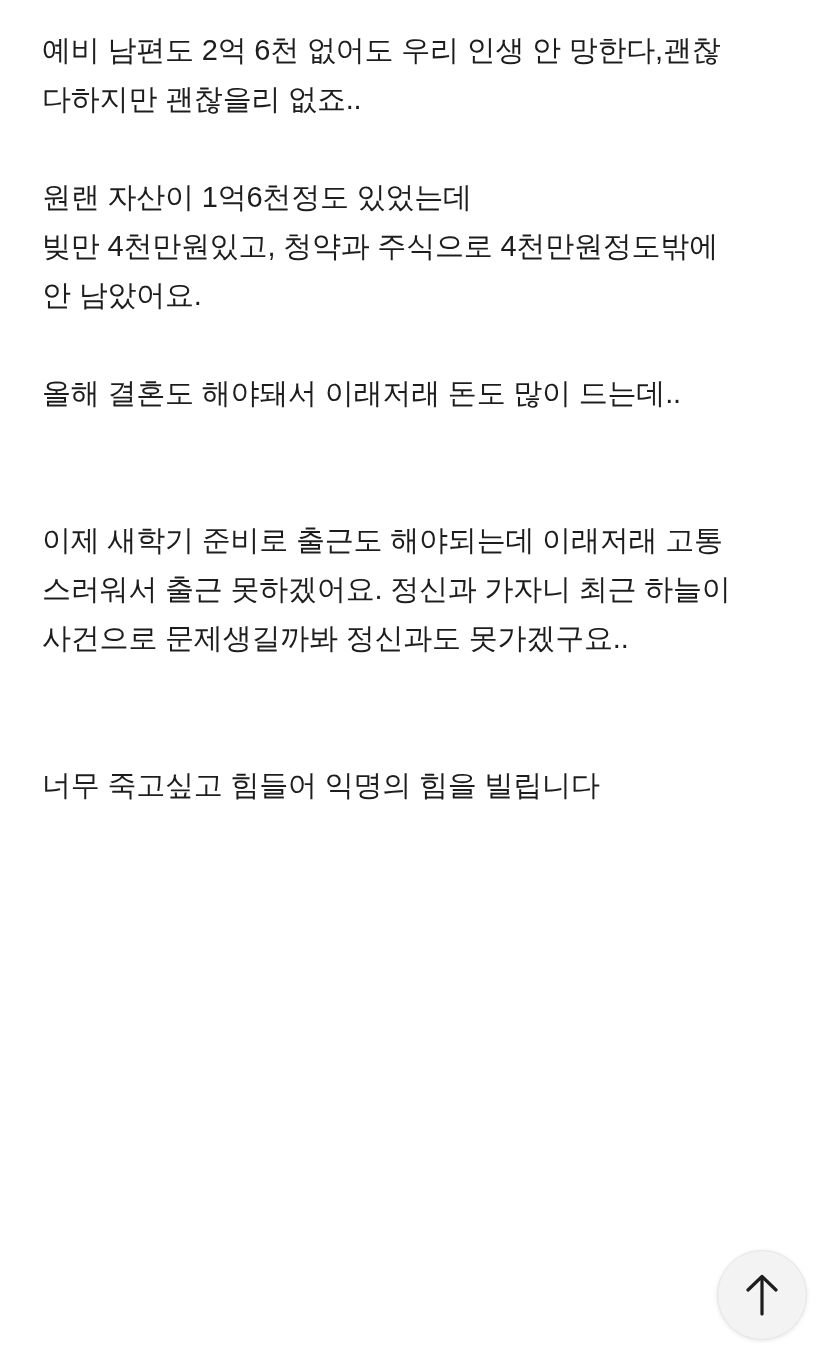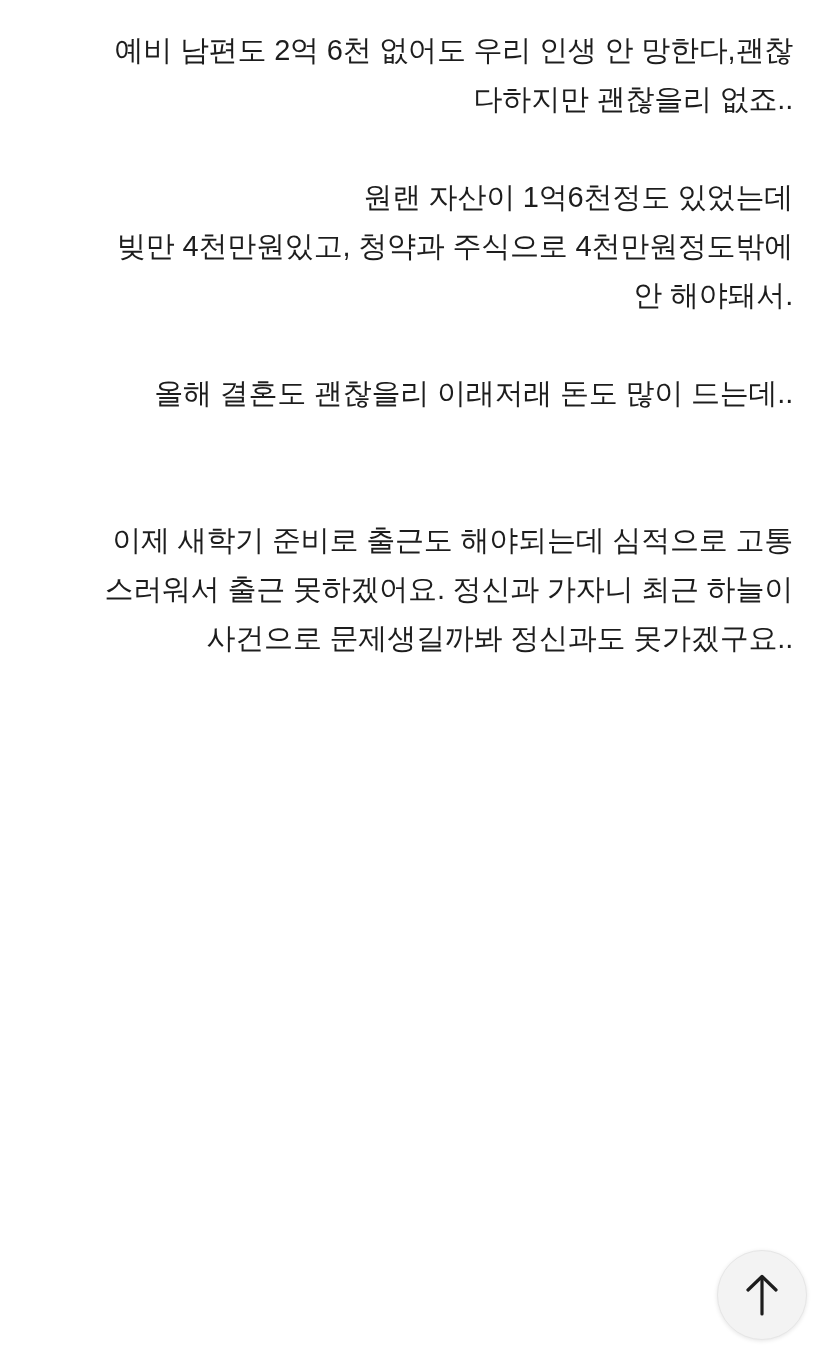--- a/index.html
+++ b/index.html
@@ -15,21 +15,20 @@
     font-family: "Liberation Sans", "DejaVu Sans", sans-serif;
   }
   .page {
     position: absolute;
     top: 0; left: 0;
     width: 835px;
     height: 1358px;
     background: #ffffff;
     box-sizing: border-box;
     padding: 26px 42px 0 42px;
-    text-align: right;
   }
   .post-body {
     font-size: 29px;
     line-height: 49px;
     color: #1d1d1d;
     letter-spacing: -0.2px;
     word-break: keep-all;
   }
   .para {
     margin: 0;
@@ -60,30 +59,31 @@
 </head>
 <body>
 
 <div class="page">
   <div class="post-body">
     <p class="para">예비 남편도 2억 6천 없어도 우리 인생 안 망한다,괜찮
 다하지만 괜찮을리 없죠..</p>
     <div class="para-gap"></div>
     <p class="para">원랜 자산이 1억6천정도 있었는데
 빚만 4천만원있고, 청약과 주식으로 4천만원정도밖에
-안 해야돼서.</p>
+안 남았어요.</p>
     <div class="para-gap"></div>
-    <p class="para">올해 결혼도 괜찮을리 이래저래 돈도 많이 드는데..</p>
+    <p class="para">올해 결혼도 해야돼서 이래저래 돈도 많이 드는데..</p>
     <div class="para-gap"></div>
     <div class="para-gap"></div>
-    <p class="para">이제 새학기 준비로 출근도 해야되는데 심적으로 고통
+    <p class="para">이제 새학기 준비로 출근도 해야되는데 이래저래 고통
 스러워서 출근 못하겠어요. 정신과 가자니 최근 하늘이
 사건으로 문제생길까봐 정신과도 못가겠구요..</p>
     <div class="para-gap"></div>
     <div class="para-gap"></div>
+    <p class="para">너무 죽고싶고 힘들어 익명의 힘을 빌립니다</p>
   </div>
 
   <div class="scroll-top-button">
     <span>
       <svg width="44" height="46" viewBox="0 0 44 46" fill="none" xmlns="http://www.w3.org/2000/svg">
         <path d="M22 42 L22 5" stroke="#1d1d1d" stroke-width="3.2" stroke-linecap="round"></path>
         <path d="M8 18 L22 4.5 L36 18" stroke="#1d1d1d" stroke-width="3.2" stroke-linecap="round" stroke-linejoin="round" fill="none"></path>
       </svg>
     </span>
   </div>

